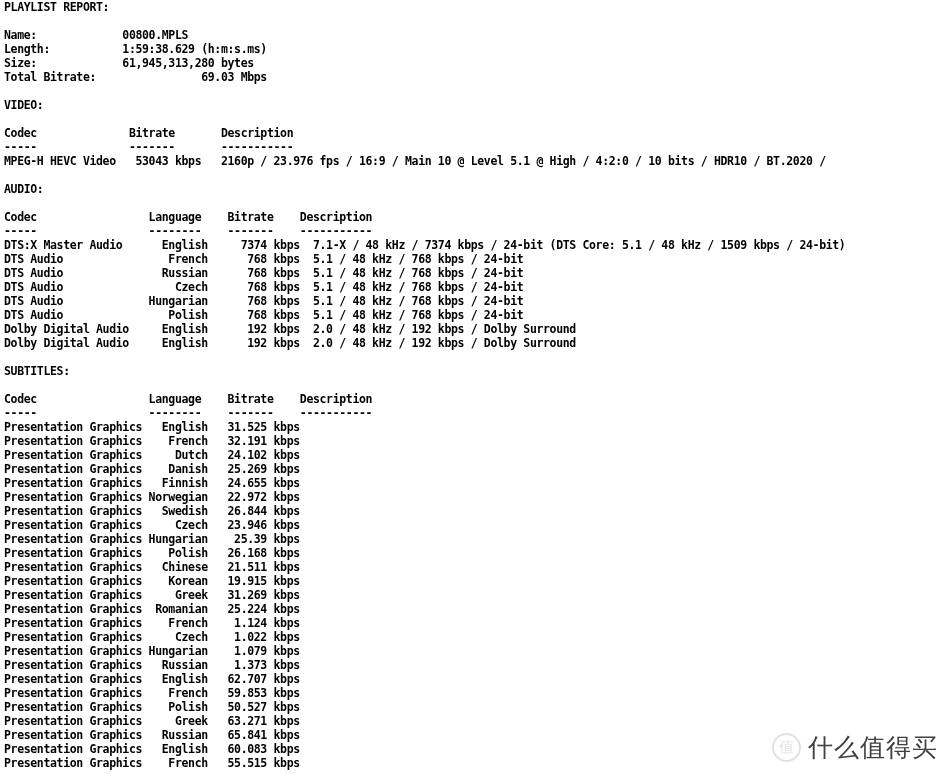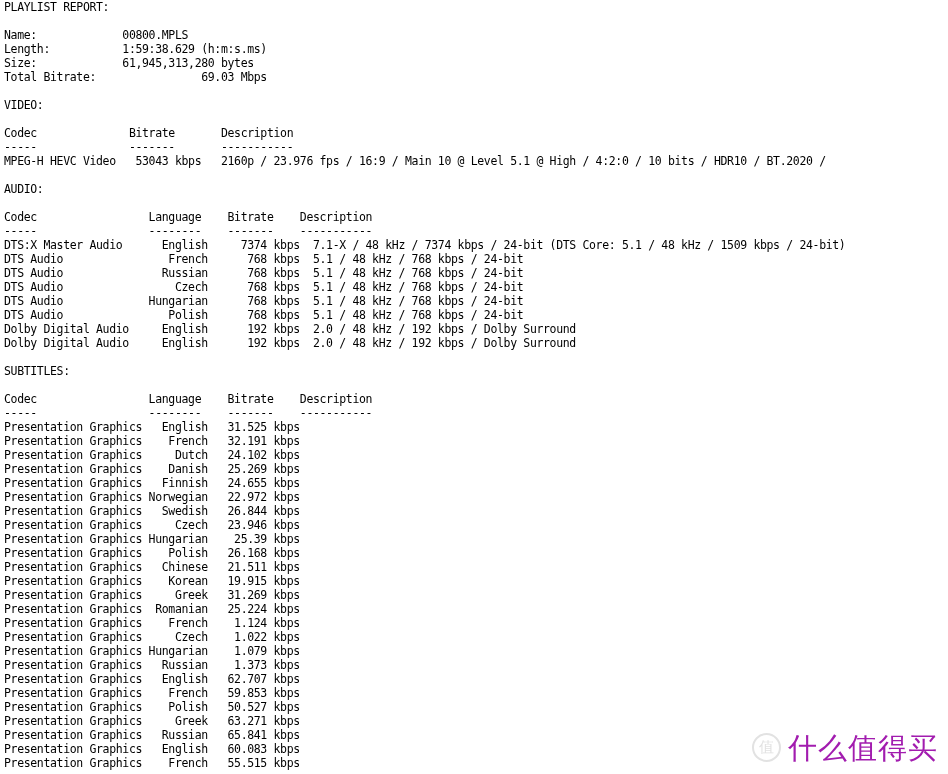--- a/index.html
+++ b/index.html
@@ -16,21 +16,21 @@
     font-family: "DejaVu Sans Mono", "Liberation Mono", monospace;
   }
 
   #report {
     position: absolute;
     left: 4px;
     top: 0;
     width: 944px;
     font-family: "DejaVu Sans Mono", "Liberation Mono", monospace;
     font-size: 11.5px;
-    font-weight: normal;
+    font-weight: bold;
     line-height: 14px;
     color: #000000;
     white-space: pre;
     letter-spacing: -0.35px;
     -webkit-font-smoothing: none;
   }
 
   .line {
     white-space: pre;
     height: 14px;
@@ -61,23 +61,23 @@
     border-radius: 50%;
     border: 2px solid #e2e2e2;
     color: #e2e2e2;
     font-family: "DejaVu Sans", "Liberation Sans", sans-serif;
     font-size: 15px;
     font-weight: normal;
     line-height: 25px;
     text-align: center;
   }
   #watermark .wm-text {
-    color: #a21caf;
+    color: #404040;
     font-family: "DejaVu Sans", "Liberation Sans", sans-serif;
-    font-size: 29px;
+    font-size: 25px;
     font-weight: normal;
     letter-spacing: 1px;
     line-height: 28px;
   }
 </style>
 </head>
 <body>
 
 <div id="report"><div class="line section-title">PLAYLIST REPORT:</div><div class="blank"> </div><div class="line">Name:             00800.MPLS</div><div class="line">Length:           1:59:38.629 (h:m:s.ms)</div><div class="line">Size:             61,945,313,280 bytes</div><div class="line">Total Bitrate:                69.03 Mbps</div><div class="blank"> </div><div class="line section-title">VIDEO:</div><div class="blank"> </div><div class="line">Codec              Bitrate       Description</div><div class="line">-----              -------       -----------</div><div class="line">MPEG-H HEVC Video   53043 kbps   2160p / 23.976 fps / 16:9 / Main 10 @ Level 5.1 @ High / 4:2:0 / 10 bits / HDR10 / BT.2020 /</div><div class="blank"> </div><div class="line section-title">AUDIO:</div><div class="blank"> </div><div class="line">Codec                 Language    Bitrate    Description</div><div class="line">-----                 --------    -------    -----------</div><div class="line">DTS:X Master Audio      English     7374 kbps  7.1-X / 48 kHz / 7374 kbps / 24-bit (DTS Core: 5.1 / 48 kHz / 1509 kbps / 24-bit)</div><div class="line">DTS Audio                French      768 kbps  5.1 / 48 kHz / 768 kbps / 24-bit</div><div class="line">DTS Audio               Russian      768 kbps  5.1 / 48 kHz / 768 kbps / 24-bit</div><div class="line">DTS Audio                 Czech      768 kbps  5.1 / 48 kHz / 768 kbps / 24-bit</div><div class="line">DTS Audio             Hungarian      768 kbps  5.1 / 48 kHz / 768 kbps / 24-bit</div><div class="line">DTS Audio                Polish      768 kbps  5.1 / 48 kHz / 768 kbps / 24-bit</div><div class="line">Dolby Digital Audio     English      192 kbps  2.0 / 48 kHz / 192 kbps / Dolby Surround</div><div class="line">Dolby Digital Audio     English      192 kbps  2.0 / 48 kHz / 192 kbps / Dolby Surround</div><div class="blank"> </div><div class="line section-title">SUBTITLES:</div><div class="blank"> </div><div class="line">Codec                 Language    Bitrate    Description</div><div class="line">-----                 --------    -------    -----------</div><div class="line">Presentation Graphics   English   31.525 kbps</div><div class="line">Presentation Graphics    French   32.191 kbps</div><div class="line">Presentation Graphics     Dutch   24.102 kbps</div><div class="line">Presentation Graphics    Danish   25.269 kbps</div><div class="line">Presentation Graphics   Finnish   24.655 kbps</div><div class="line">Presentation Graphics Norwegian   22.972 kbps</div><div class="line">Presentation Graphics   Swedish   26.844 kbps</div><div class="line">Presentation Graphics     Czech   23.946 kbps</div><div class="line">Presentation Graphics Hungarian    25.39 kbps</div><div class="line">Presentation Graphics    Polish   26.168 kbps</div><div class="line">Presentation Graphics   Chinese   21.511 kbps</div><div class="line">Presentation Graphics    Korean   19.915 kbps</div><div class="line">Presentation Graphics     Greek   31.269 kbps</div><div class="line">Presentation Graphics  Romanian   25.224 kbps</div><div class="line">Presentation Graphics    French    1.124 kbps</div><div class="line">Presentation Graphics     Czech    1.022 kbps</div><div class="line">Presentation Graphics Hungarian    1.079 kbps</div><div class="line">Presentation Graphics   Russian    1.373 kbps</div><div class="line">Presentation Graphics   English   62.707 kbps</div><div class="line">Presentation Graphics    French   59.853 kbps</div><div class="line">Presentation Graphics    Polish   50.527 kbps</div><div class="line">Presentation Graphics     Greek   63.271 kbps</div><div class="line">Presentation Graphics   Russian   65.841 kbps</div><div class="line">Presentation Graphics   English   60.083 kbps</div><div class="line">Presentation Graphics    French   55.515 kbps</div></div>
 

